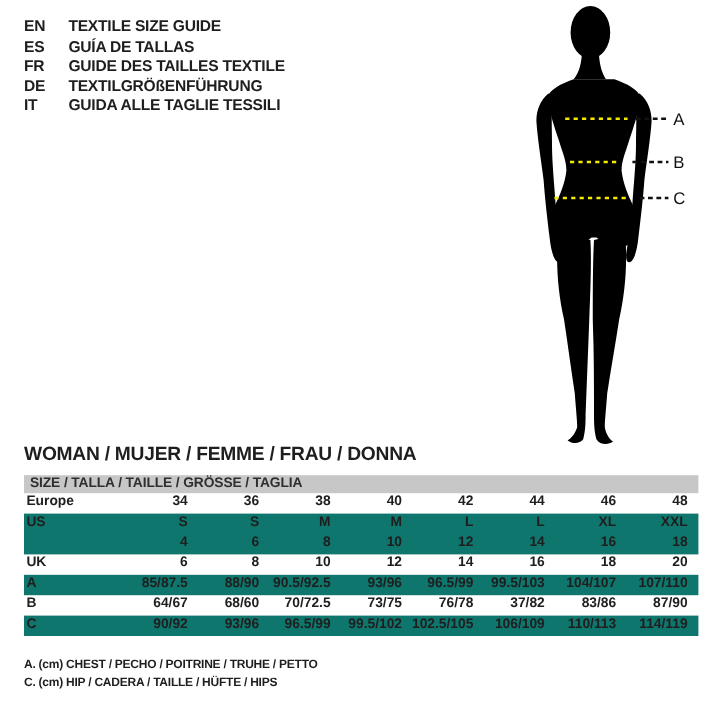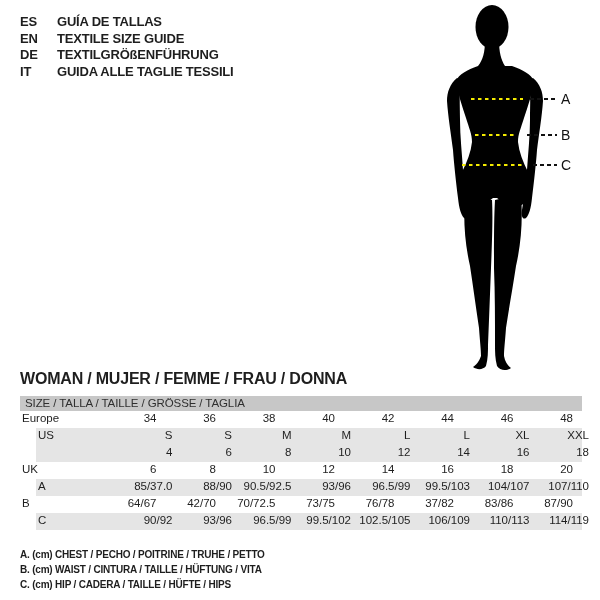--- a/index.html
+++ b/index.html
@@ -12,44 +12,48 @@
   .lang-block{position:absolute;left:20px;top:14px;}
   .lang-row{display:grid;grid-template-columns:37px auto;line-height:16.6px;
     font-size:13px;font-weight:bold;letter-spacing:-0.2px;white-space:nowrap;}
   
   .figure-wrap{position:absolute;left:445px;top:2px;width:135px;height:372px;}
   .marker-label{font-family:"Liberation Sans",sans-serif;font-size:14px;fill:#111;}
   
   .section-title{position:absolute;left:20px;top:370px;font-size:16px;
     font-weight:bold;letter-spacing:-0.2px;white-space:nowrap;}
   
-  .size-table{position:absolute;left:20px;top:396px;width:562px;font-size:11.5px;}
+  .size-table{position:absolute;left:20px;top:396px;width:562px;font-size:11.5px;font-weight:bold;}
   .size-table-header{height:15px;line-height:15px;background:#c7c7c7;
     padding-left:5px;color:#2f2f2f;letter-spacing:-0.1px;}
   .size-row{display:grid;grid-template-columns:77px repeat(8,59.5px) 1fr;
     height:17px;line-height:15.5px;}
-  .size-row.shaded{background:#e5e5e5;margin-left:16px;}
+  .size-row.shaded{background:#0f766e;}
   .size-row .lbl{padding-left:2px;text-align:left;}
   .size-row .val{text-align:right;}
   
   .legend-block{position:absolute;left:20px;top:547px;}
   .legend-line{font-size:10px;font-weight:bold;line-height:15.2px;
     letter-spacing:-0.2px;white-space:nowrap;}
 </style>
 </head>
 <body>
 
 <div class="lang-block">
   <div class="lang-row">
+    <span>EN</span>
+    <span>TEXTILE SIZE GUIDE</span>
+  </div>
+  <div class="lang-row">
     <span>ES</span>
     <span>GUÍA DE TALLAS</span>
   </div>
   <div class="lang-row">
-    <span>EN</span>
-    <span>TEXTILE SIZE GUIDE</span>
+    <span>FR</span>
+    <span>GUIDE DES TAILLES TEXTILE</span>
   </div>
   <div class="lang-row">
     <span>DE</span>
     <span>TEXTILGRÖßENFÜHRUNG</span>
   </div>
   <div class="lang-row">
     <span>IT</span>
     <span>GUIDA ALLE TAGLIE TESSILI</span>
   </div>
 </div>
@@ -172,33 +176,33 @@
         <span class="val">8</span>
         <span class="val">10</span>
         <span class="val">12</span>
         <span class="val">14</span>
         <span class="val">16</span>
         <span class="val">18</span>
         <span class="val">20</span>
       </div>
       <div class="size-row shaded">
         <span class="lbl">A</span>
-        <span class="val">85/37.0</span>
+        <span class="val">85/87.5</span>
         <span class="val">88/90</span>
         <span class="val">90.5/92.5</span>
         <span class="val">93/96</span>
         <span class="val">96.5/99</span>
         <span class="val">99.5/103</span>
         <span class="val">104/107</span>
         <span class="val">107/110</span>
       </div>
       <div class="size-row">
         <span class="lbl">B</span>
         <span class="val">64/67</span>
-        <span class="val">42/70</span>
+        <span class="val">68/60</span>
         <span class="val">70/72.5</span>
         <span class="val">73/75</span>
         <span class="val">76/78</span>
         <span class="val">37/82</span>
         <span class="val">83/86</span>
         <span class="val">87/90</span>
       </div>
       <div class="size-row shaded">
         <span class="lbl">C</span>
         <span class="val">90/92</span>
@@ -208,15 +212,14 @@
         <span class="val">102.5/105</span>
         <span class="val">106/109</span>
         <span class="val">110/113</span>
         <span class="val">114/119</span>
       </div>
     </div>
 </div>
 
 <div class="legend-block">
   <div class="legend-line">A. (cm) CHEST / PECHO / POITRINE / TRUHE / PETTO</div>
-  <div class="legend-line">B. (cm) WAIST / CINTURA / TAILLE / HÜFTUNG / VITA</div>
   <div class="legend-line">C. (cm) HIP / CADERA / TAILLE / HÜFTE / HIPS</div>
 </div>
 
 </body></html>

